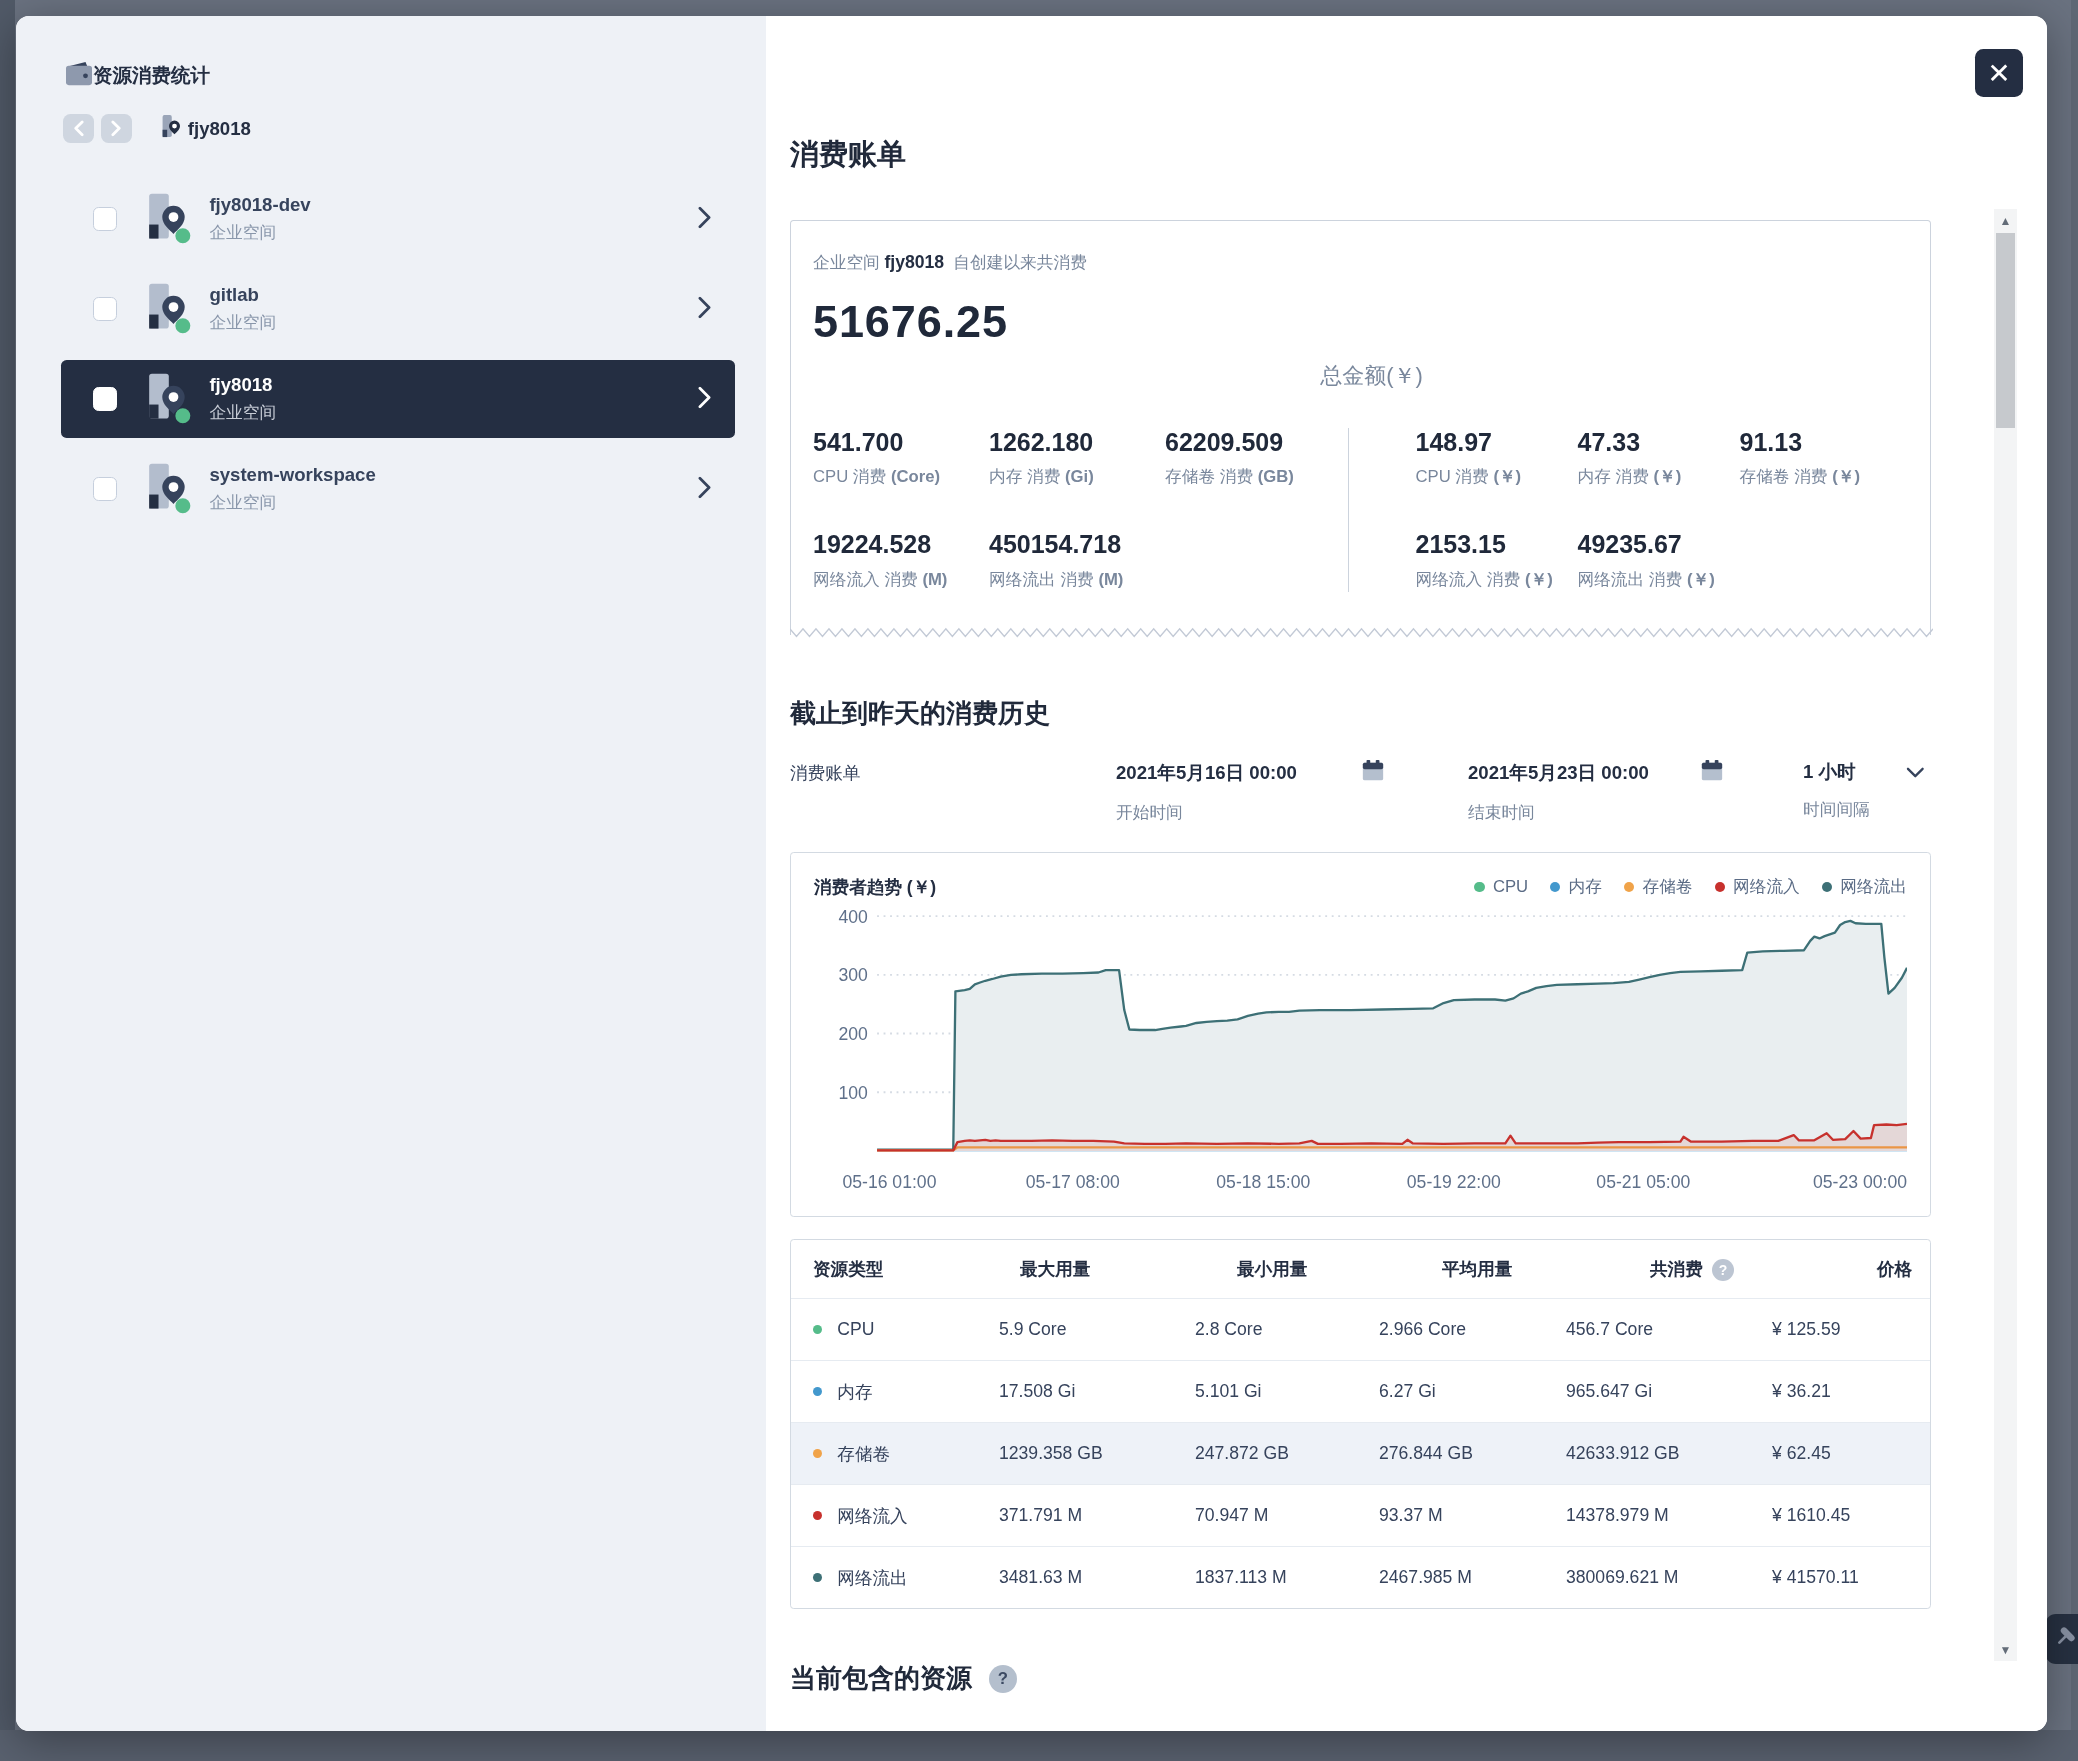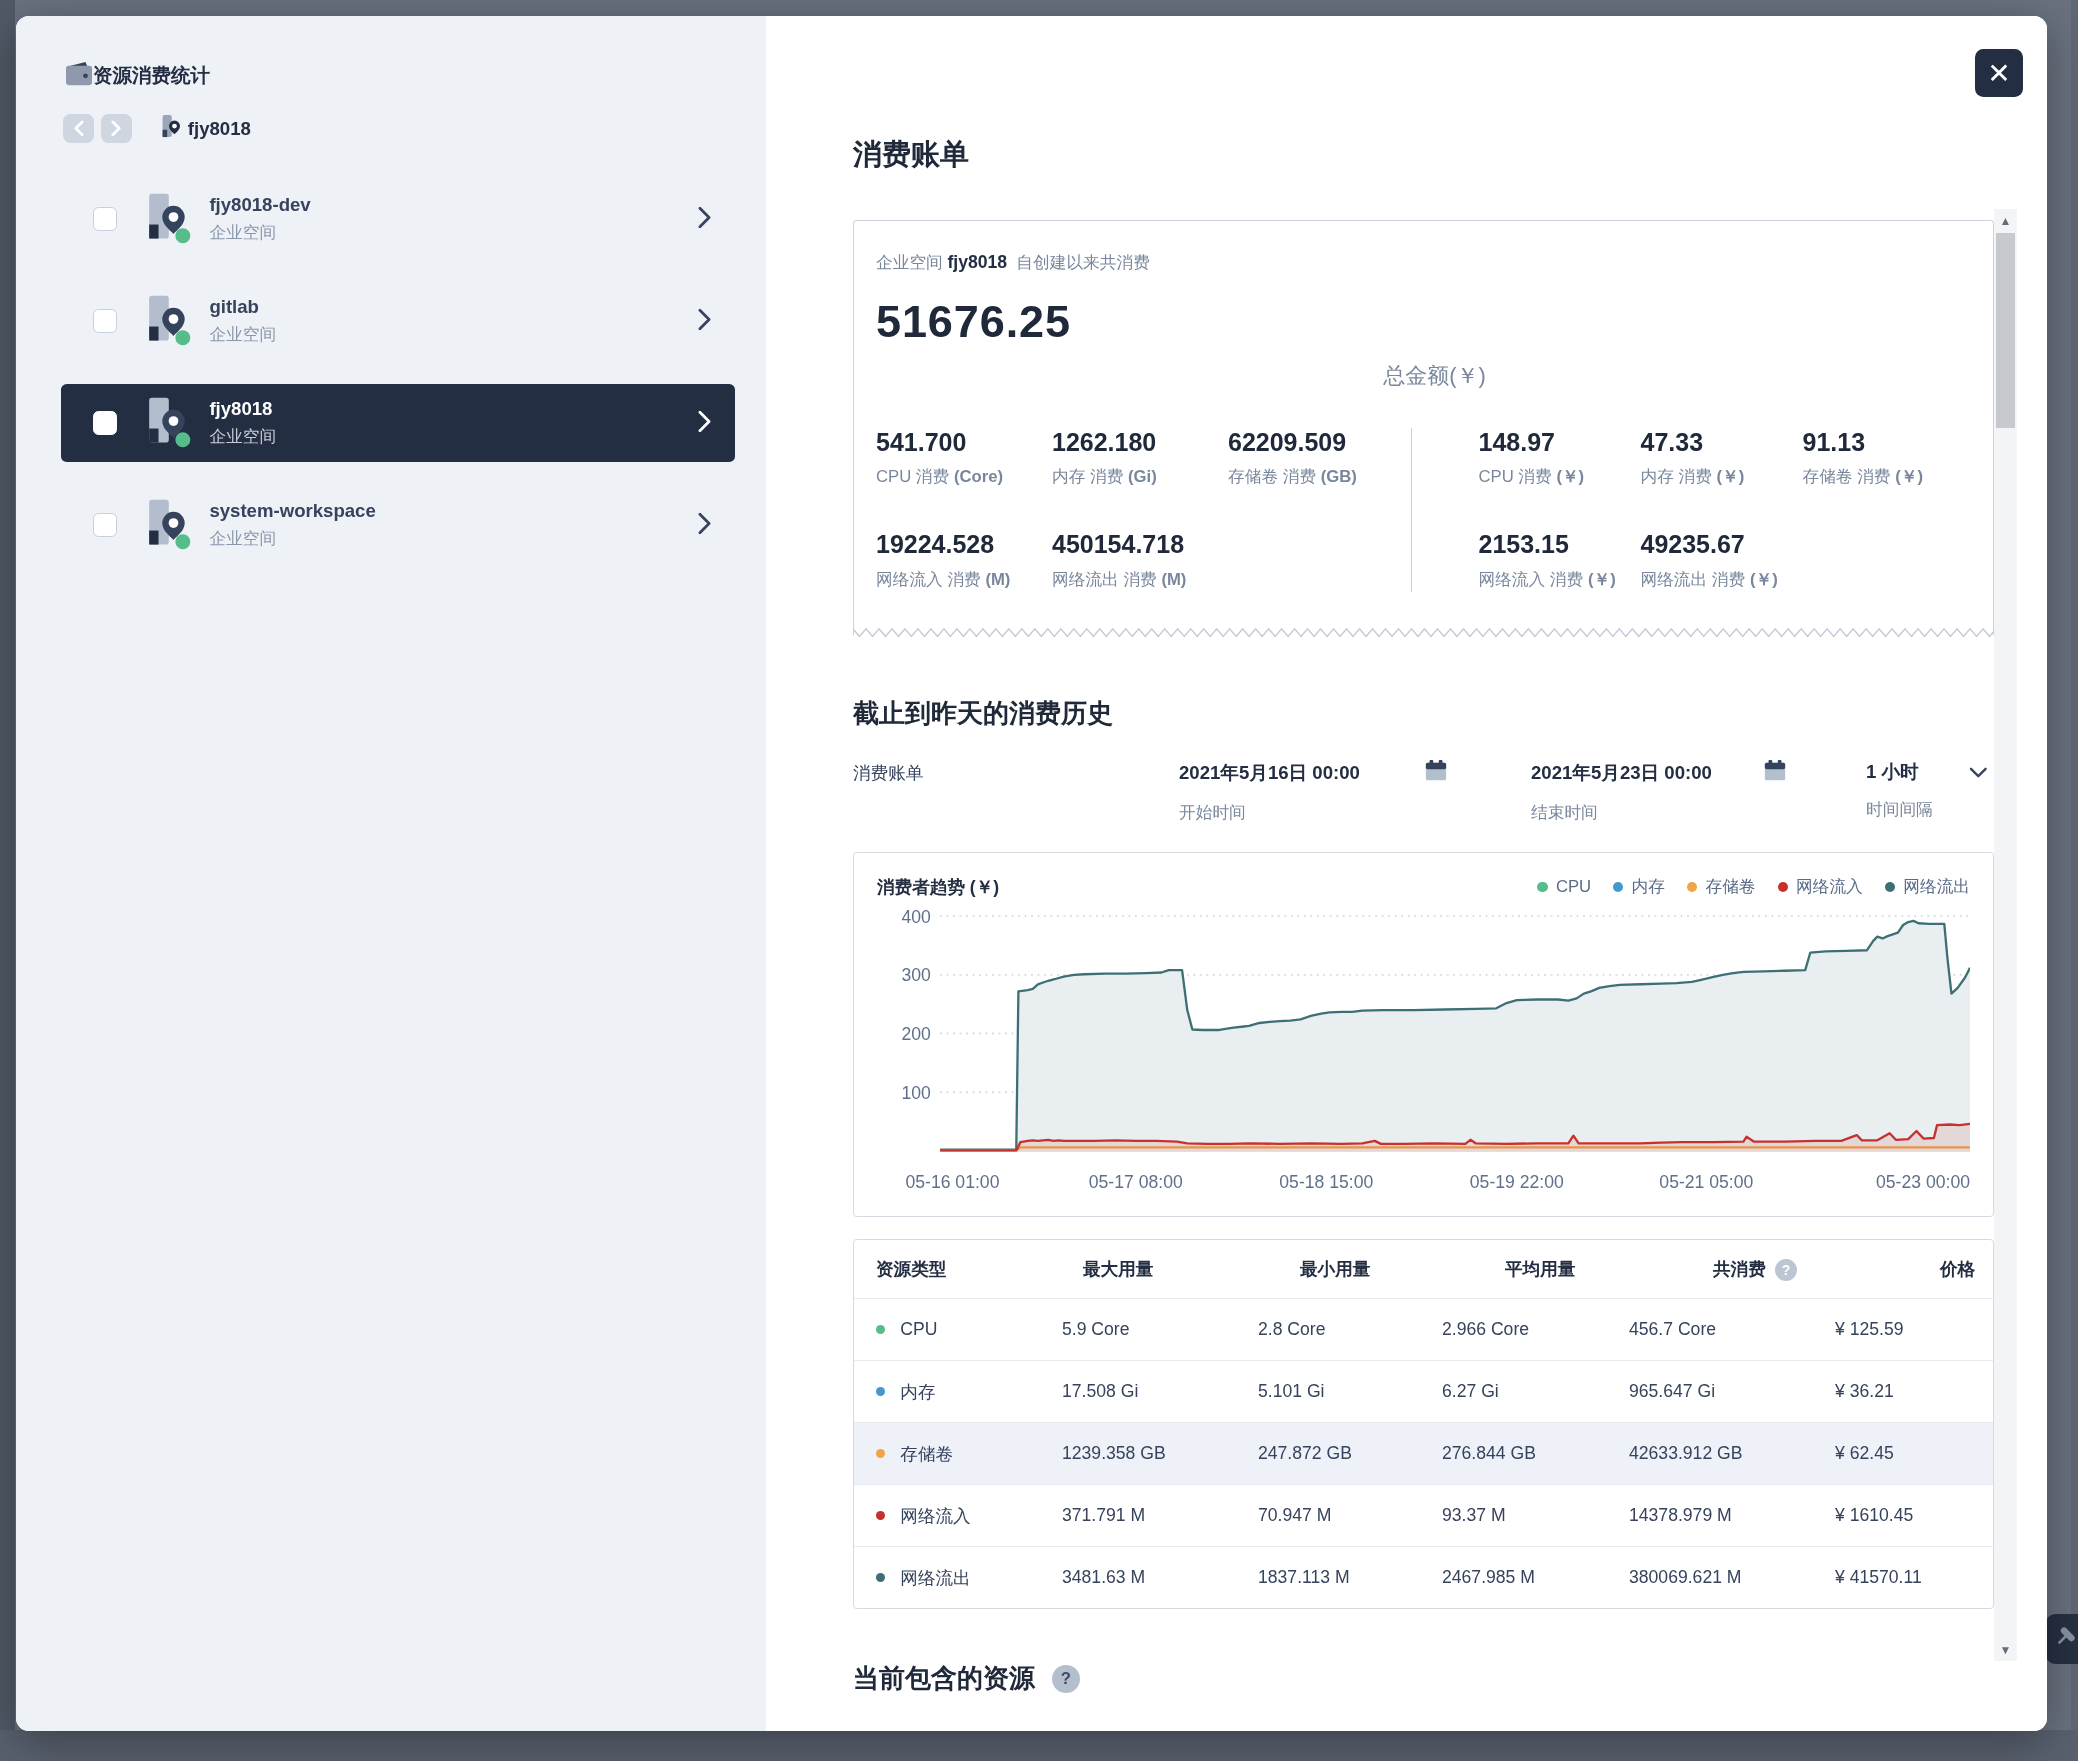--- a/index.html
+++ b/index.html
@@ -14,37 +14,37 @@
   .modal { position:absolute; left:16px; top:16px; width:2031px; height:1715px; background:#ffffff; border-radius:13px; box-shadow:0 9.3px 46px rgba(0,0,0,.35); overflow:hidden; z-index:2; }
 
   
   .sidebar { position:absolute; left:0; top:0; width:750px; height:100%; background:#eef1f6; }
   .sb-header { display:flex; align-items:center; padding:45px 0 0 49px; }
   .sb-title { font-size:19.5px; font-weight:bold; color:#242e42; }
   .sb-nav { display:flex; align-items:center; padding:24px 0 0 47px; }
   .nav-btn { width:31px; height:29px; border-radius:7.4px; background:#cfd6e0; display:flex; align-items:center; justify-content:center; margin-right:6.5px; border:none; }
   .sb-crumb { display:flex; align-items:center; gap:8.3px; margin-left:19.5px; }
   .sb-crumb-label { font-size:18.6px; font-weight:bold; color:#242e42; }
-  .ws-list { margin:37px 0 0 45px; width:674px; display:flex; flex-direction:column; gap:24px; }
+  .ws-list { margin:37px 0 0 45px; width:674px; display:flex; flex-direction:column; gap:12px; }
   .ws-item { height:78px; border-radius:5.6px; display:flex; align-items:center; position:relative; cursor:pointer; }
   .ws-item.selected { background:#242e42; }
   .ws-check { width:24px; height:24px; border-radius:5.6px; background:#fff; border:1.9px solid #c6cfdd; margin-left:32px; flex:none; }
   .ws-item.selected .ws-check { border-color:#fff; }
   .ws-icon { margin-left:20.4px; flex:none; }
   .ws-texts { margin-left:14px; }
   .ws-name { font-size:18.6px; font-weight:bold; color:#36435c; line-height:22px; }
   .ws-type { font-size:16.7px; color:#8a97ab; margin-top:5.6px; }
   .ws-item.selected .ws-name { color:#ffffff; }
   .ws-item.selected .ws-type { color:#c7ccd6; }
   .ws-chevron { position:absolute; right:24px; top:50%; transform:translateY(-50%); }
 
   
   .content { position:absolute; left:750px; top:0; right:0; bottom:0; background:#fff; }
   .close-btn { position:absolute; right:24px; top:33px; width:48px; height:48px; background:#242e42; border:none; border-radius:8.3px; color:#fff; font-size:28px; display:flex; align-items:center; justify-content:center; cursor:pointer; }
-  .inner { margin-left:87px; width:1141px; }
+  .inner { margin-left:24px; width:1141px; }
   .h1 { margin-top:119px; font-size:29px; font-weight:bold; color:#20293a; }
   .h2 { font-size:26px; font-weight:bold; color:#20293a; }
 
   .bill-card { position:relative; margin-top:45px; border:0.9px solid #ccd3dd; border-bottom:none; border-radius:3.7px 3.7px 0 0; padding:30px 0 43px 22px; background:#fff; }
   .bill-scope { font-size:16.7px; color:#79879c; }
   .bill-scope b { color:#242e42; font-size:17.6px; }
   .bill-total { margin-top:22px; font-size:45px; font-weight:bold; color:#20293a; letter-spacing:0.9px; }
   .bill-total-label { margin-top:13px; font-size:22px; color:#79879c;text-align:center; }
   .stats-row { display:flex; margin-top:37px; }
   .stats-grid { display:grid; row-gap:41px; }

